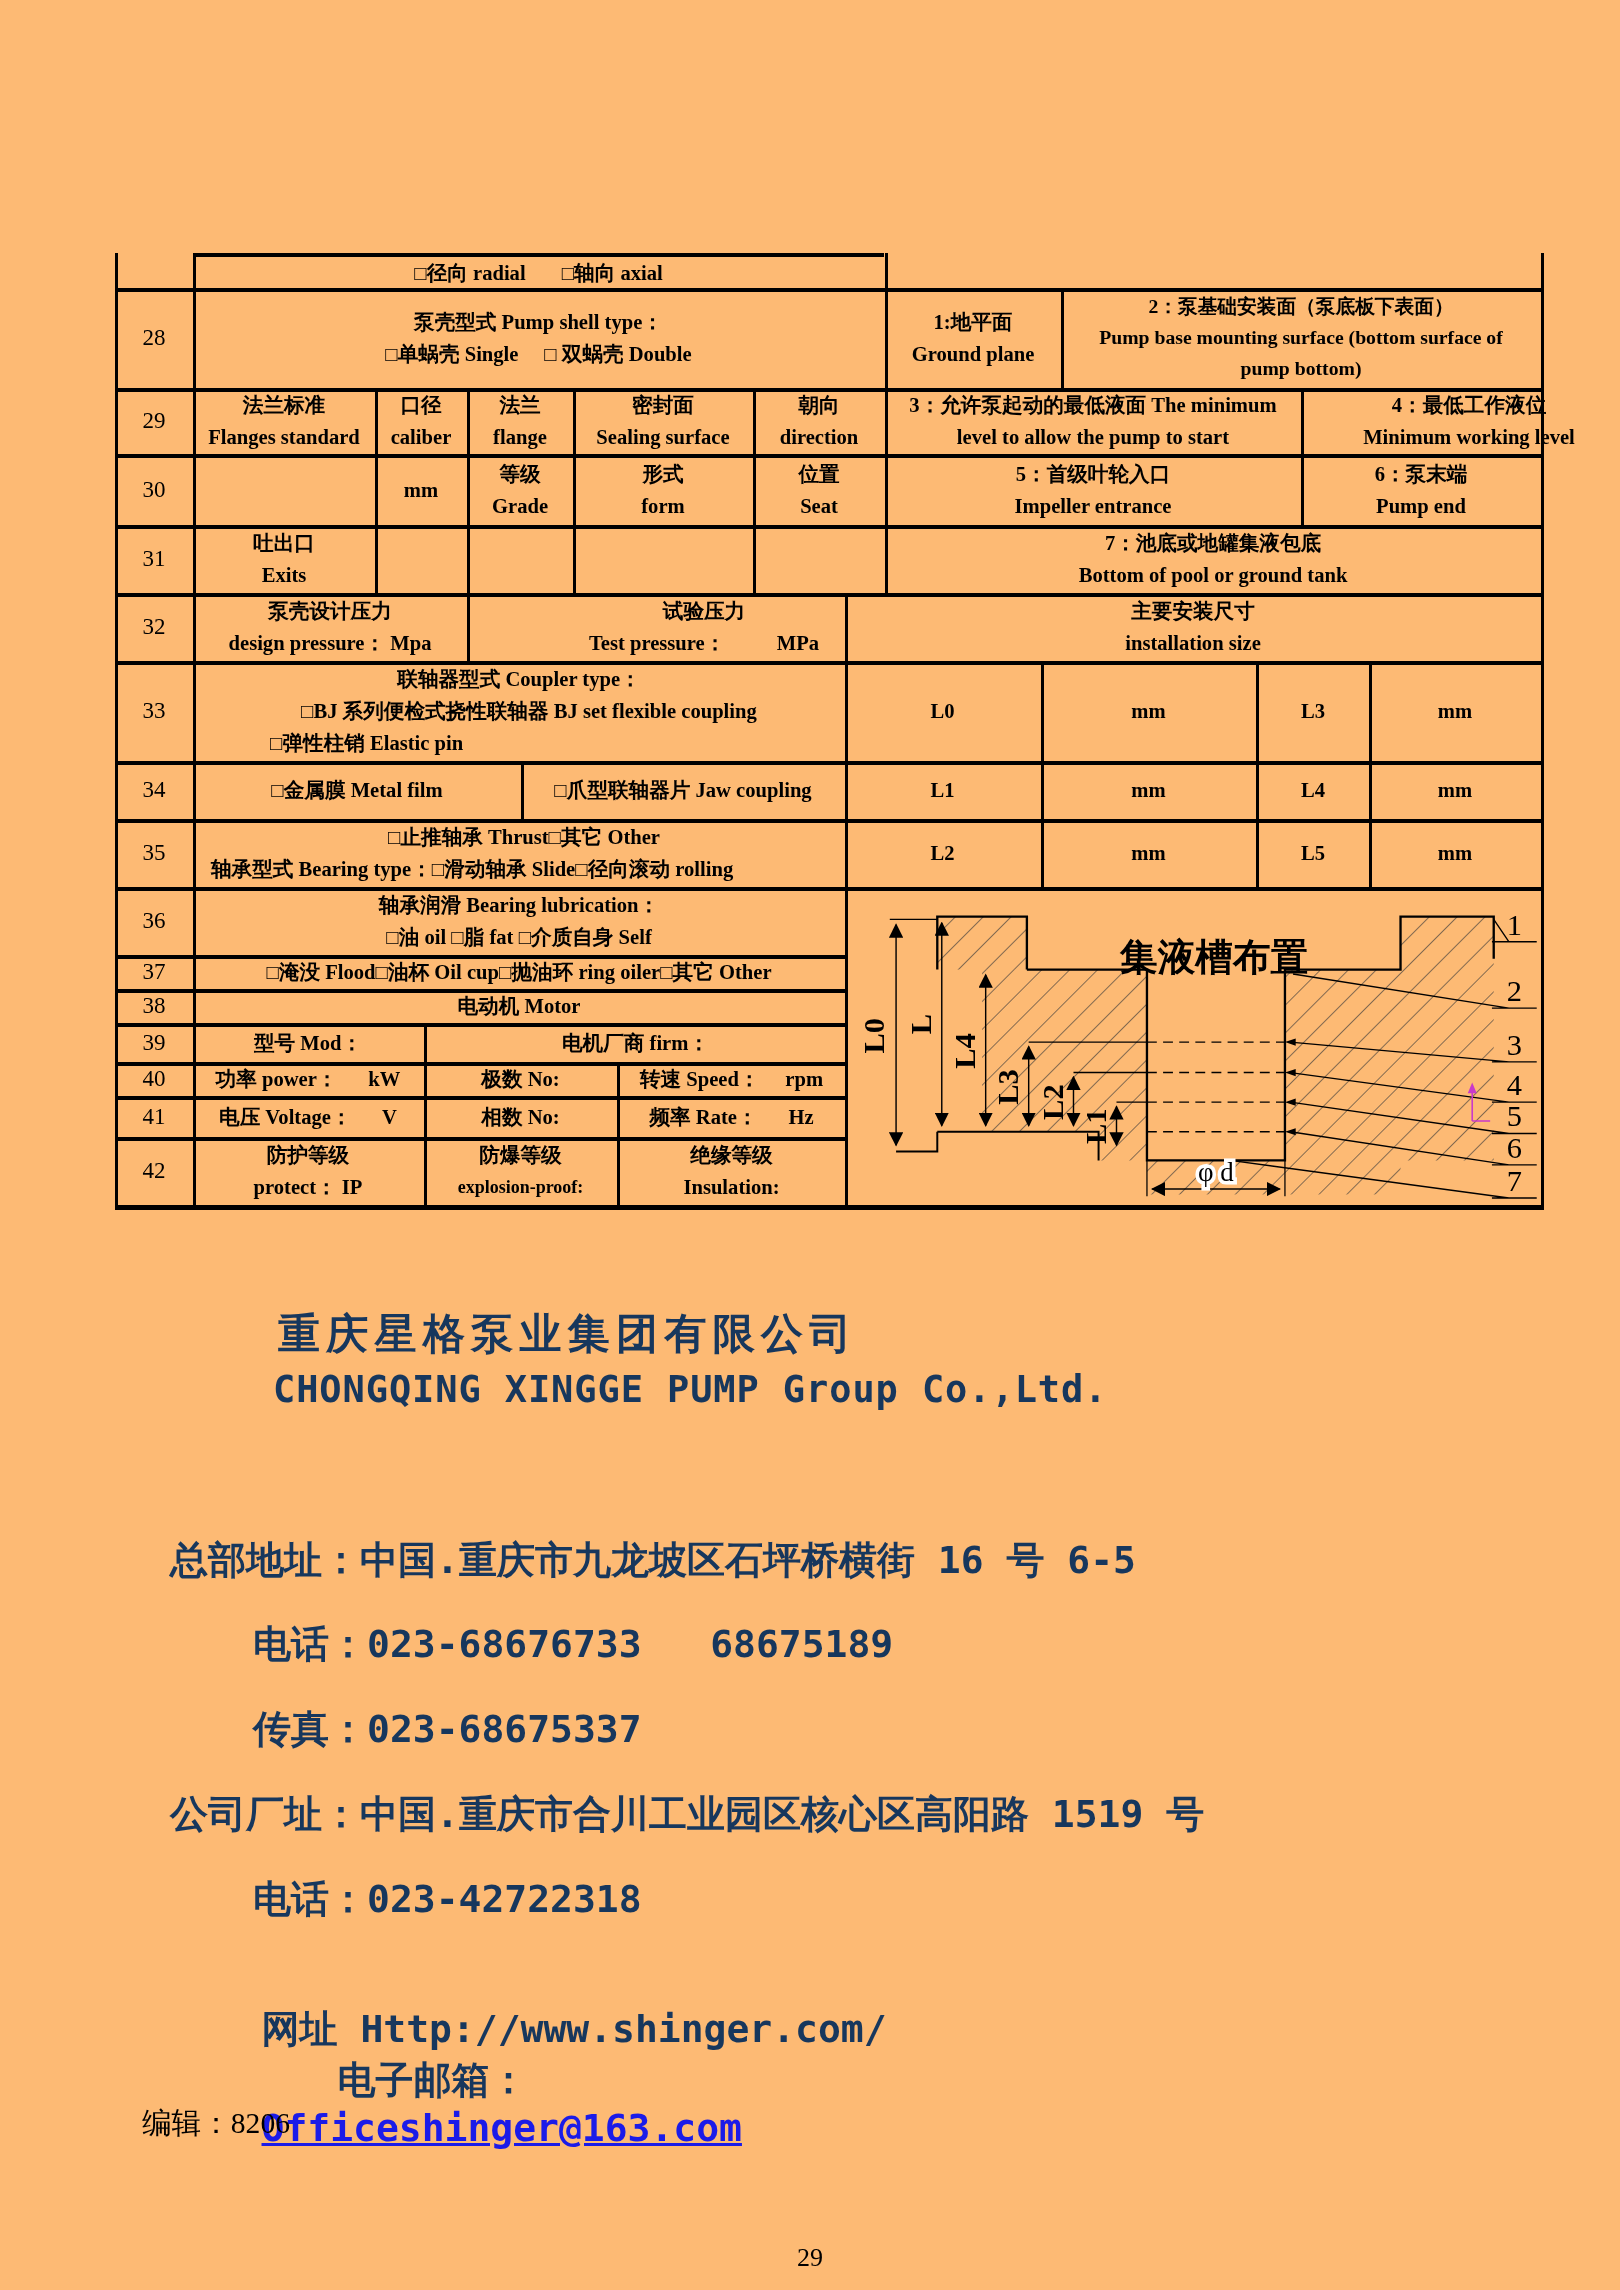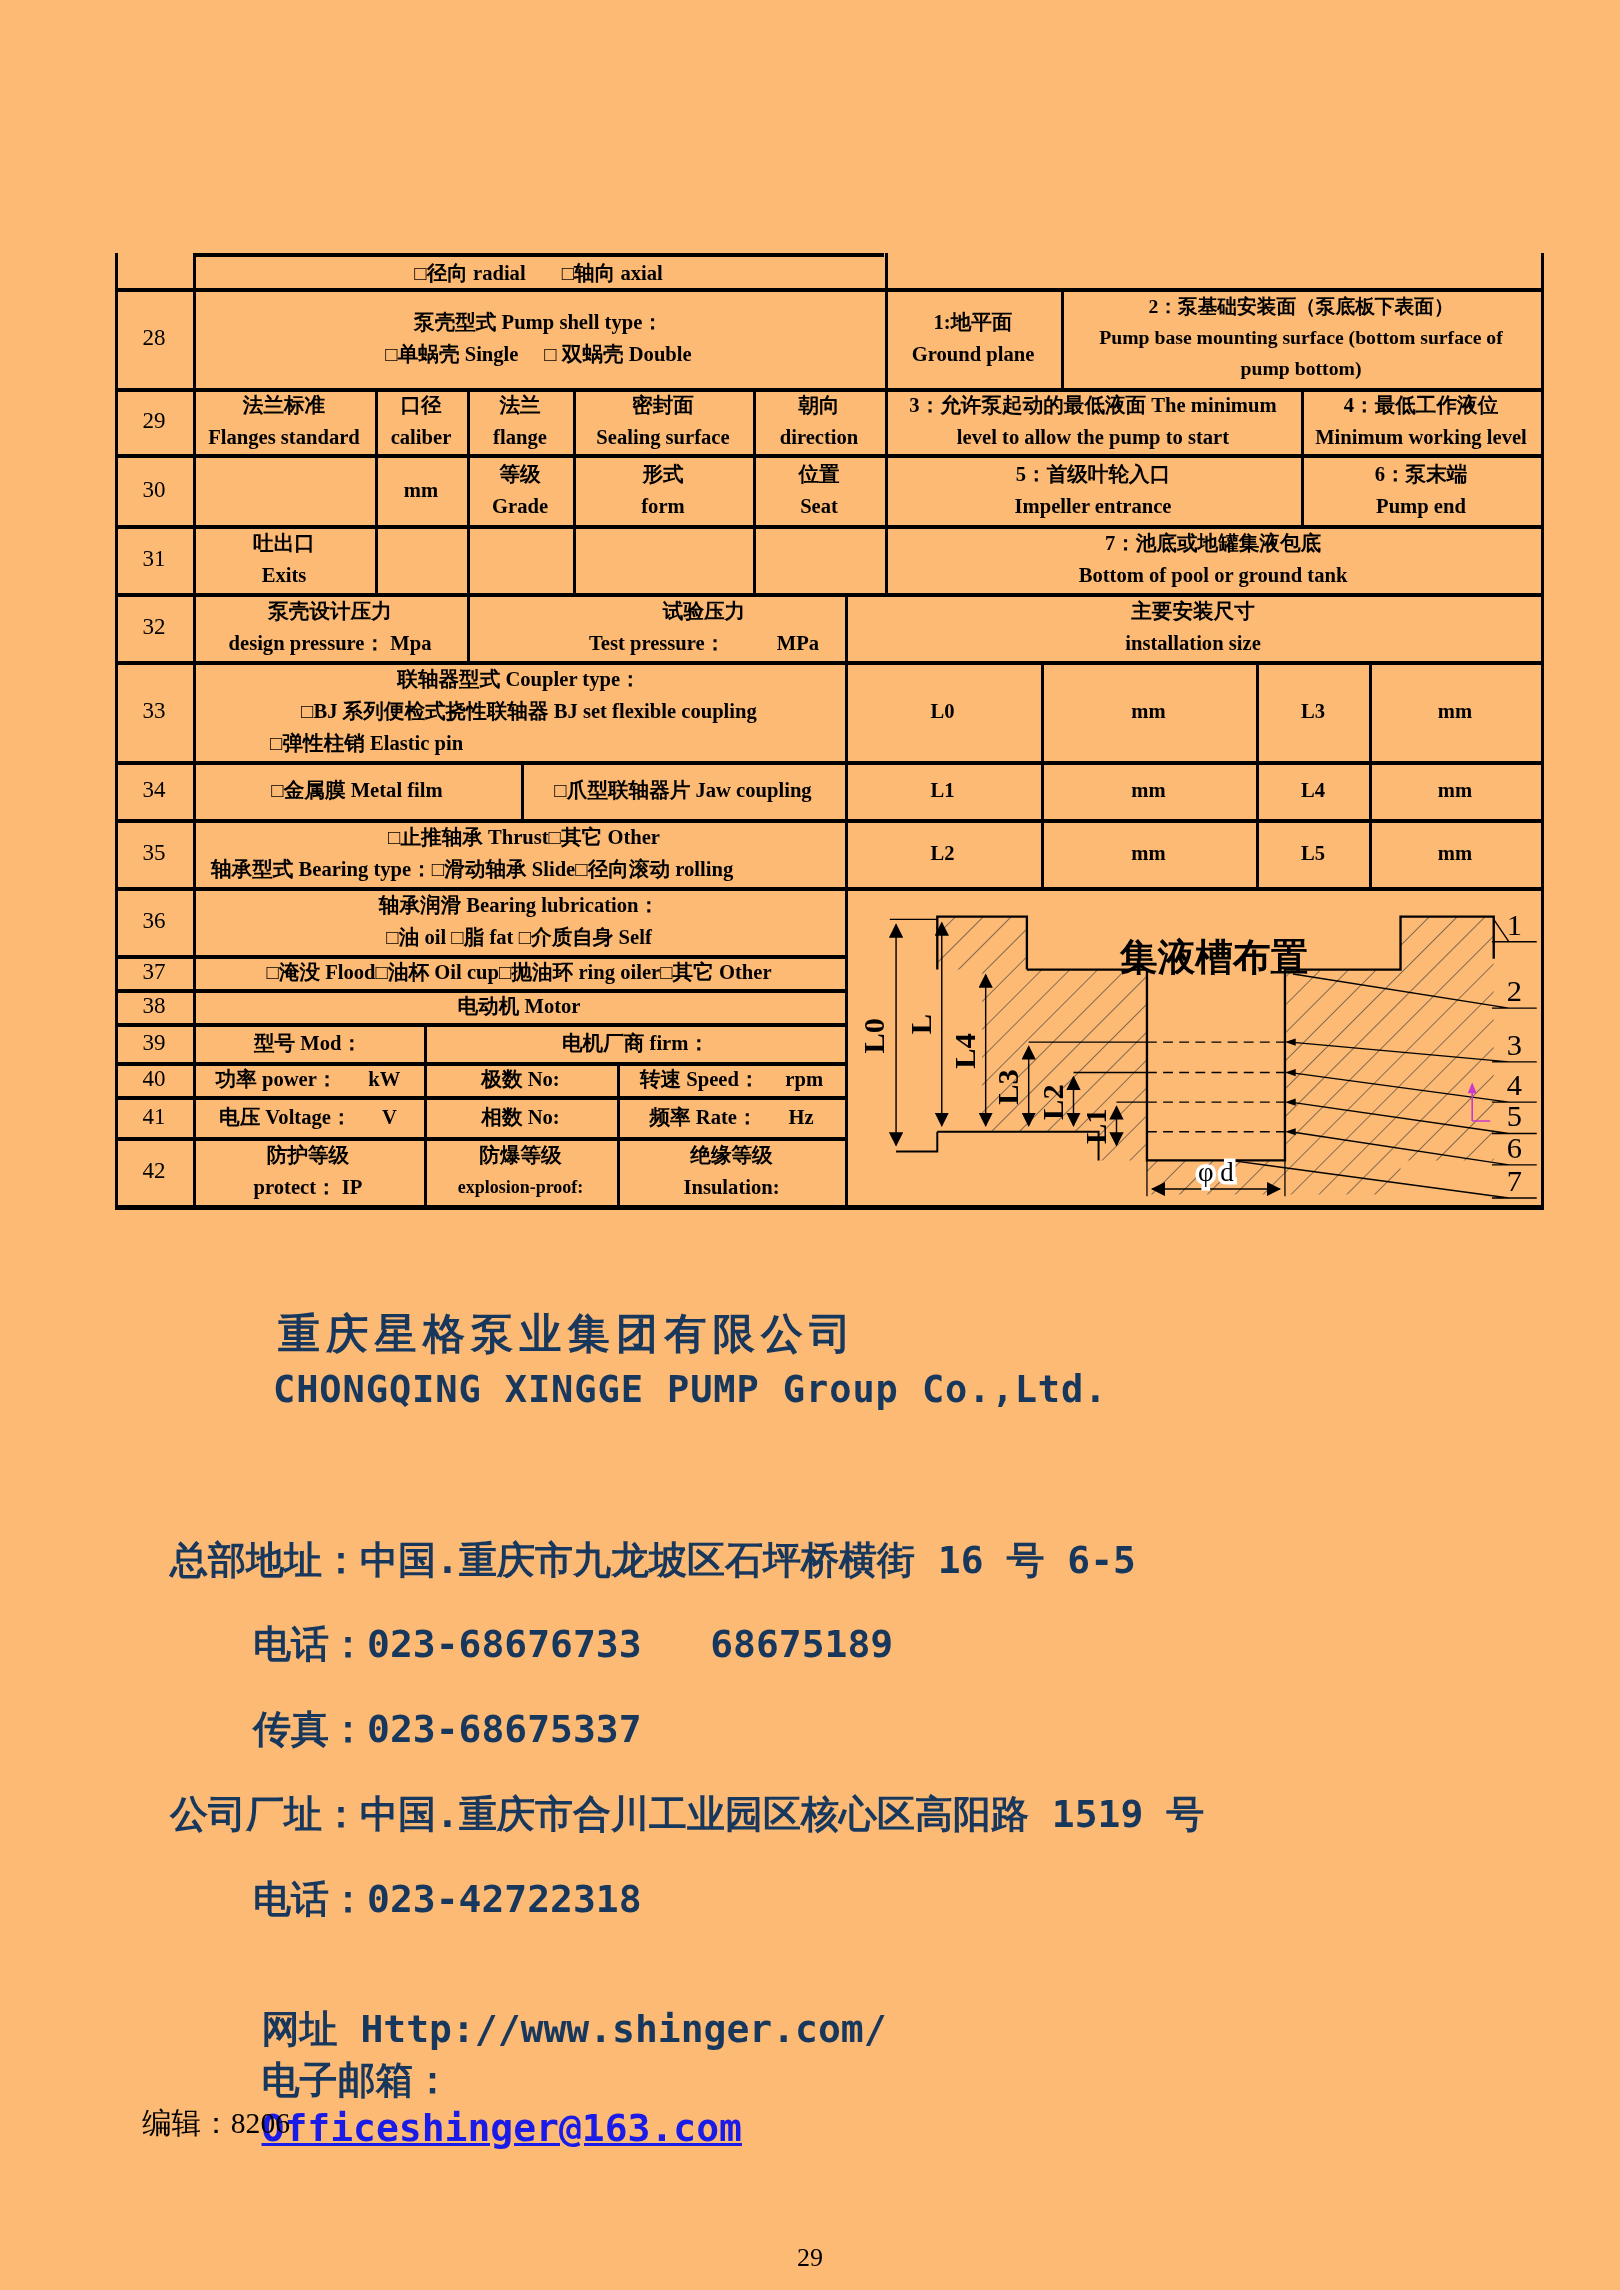--- a/index.html
+++ b/index.html
@@ -108,21 +108,21 @@
     <span class="ln">Sealing surface</span>
   </div>
   <div class="cell" style="left:753px;top:388px;width:132px;height:66px;">
     <span class="ln">朝向</span>
     <span class="ln">direction</span>
   </div>
   <div class="cell" style="left:885px;top:388px;width:416px;height:66px;">
     <span class="ln">3：允许泵起动的最低液面 The minimum</span>
     <span class="ln">level to allow the pump to start</span>
   </div>
-  <div class="cell" style="left:1301px;top:388px;width:240px;height:66px;">
+  <div class="cell" style="left:1301px;top:388px;width:240px;height:66px;padding-left:48px;">
     <span class="ln">4：最低工作液位</span>
     <span class="ln">Minimum working level</span>
   </div>
 
   <div class="cell num" style="left:115px;top:454px;width:78px;height:71px;">
       <span class="ln">30</span>
     </div>
   <div class="cell" style="left:375px;top:454px;width:92px;height:71px;">
     <span class="ln">mm</span>
   </div>
@@ -380,21 +380,21 @@
   <div class="co en-name" style="left:273px;top:1368px;">CHONGQING XINGGE PUMP Group Co.,Ltd.</div>
 
   <div class="co addr" style="left:170px;top:1535px;">总部地址：中国.重庆市九龙坡区石坪桥横街 16 号 6-5</div>
   <div class="co addr" style="left:253px;top:1619px;">电话：023-68676733   68675189</div>
   <div class="co addr" style="left:253px;top:1704px;">传真：023-68675337</div>
   <div class="co addr" style="left:170px;top:1789px;">公司厂址：中国.重庆市合川工业园区核心区高阳路 1519 号</div>
   <div class="co addr" style="left:253px;top:1874px;">电话：023-42722318</div>
 
   <div class="co addr" style="left:170px;top:1960px;">
     <span>网址 Http://www.shinger.com/</span>
-    <span style="">电子邮箱：</span>
+    <span style="margin-left:76px;">电子邮箱：</span>
     <span class="emaillink">Officeshinger@163.com</span>
   </div>
 
   <div class="plain" style="left:142px;top:2103px;font-size:29.6px;">编辑：8206</div>
   <div class="plain" style="left:0;top:2243px;width:1620px;text-align:center;font-size:26px;">29</div>
 
 </div>
 
 
 </body></html>

